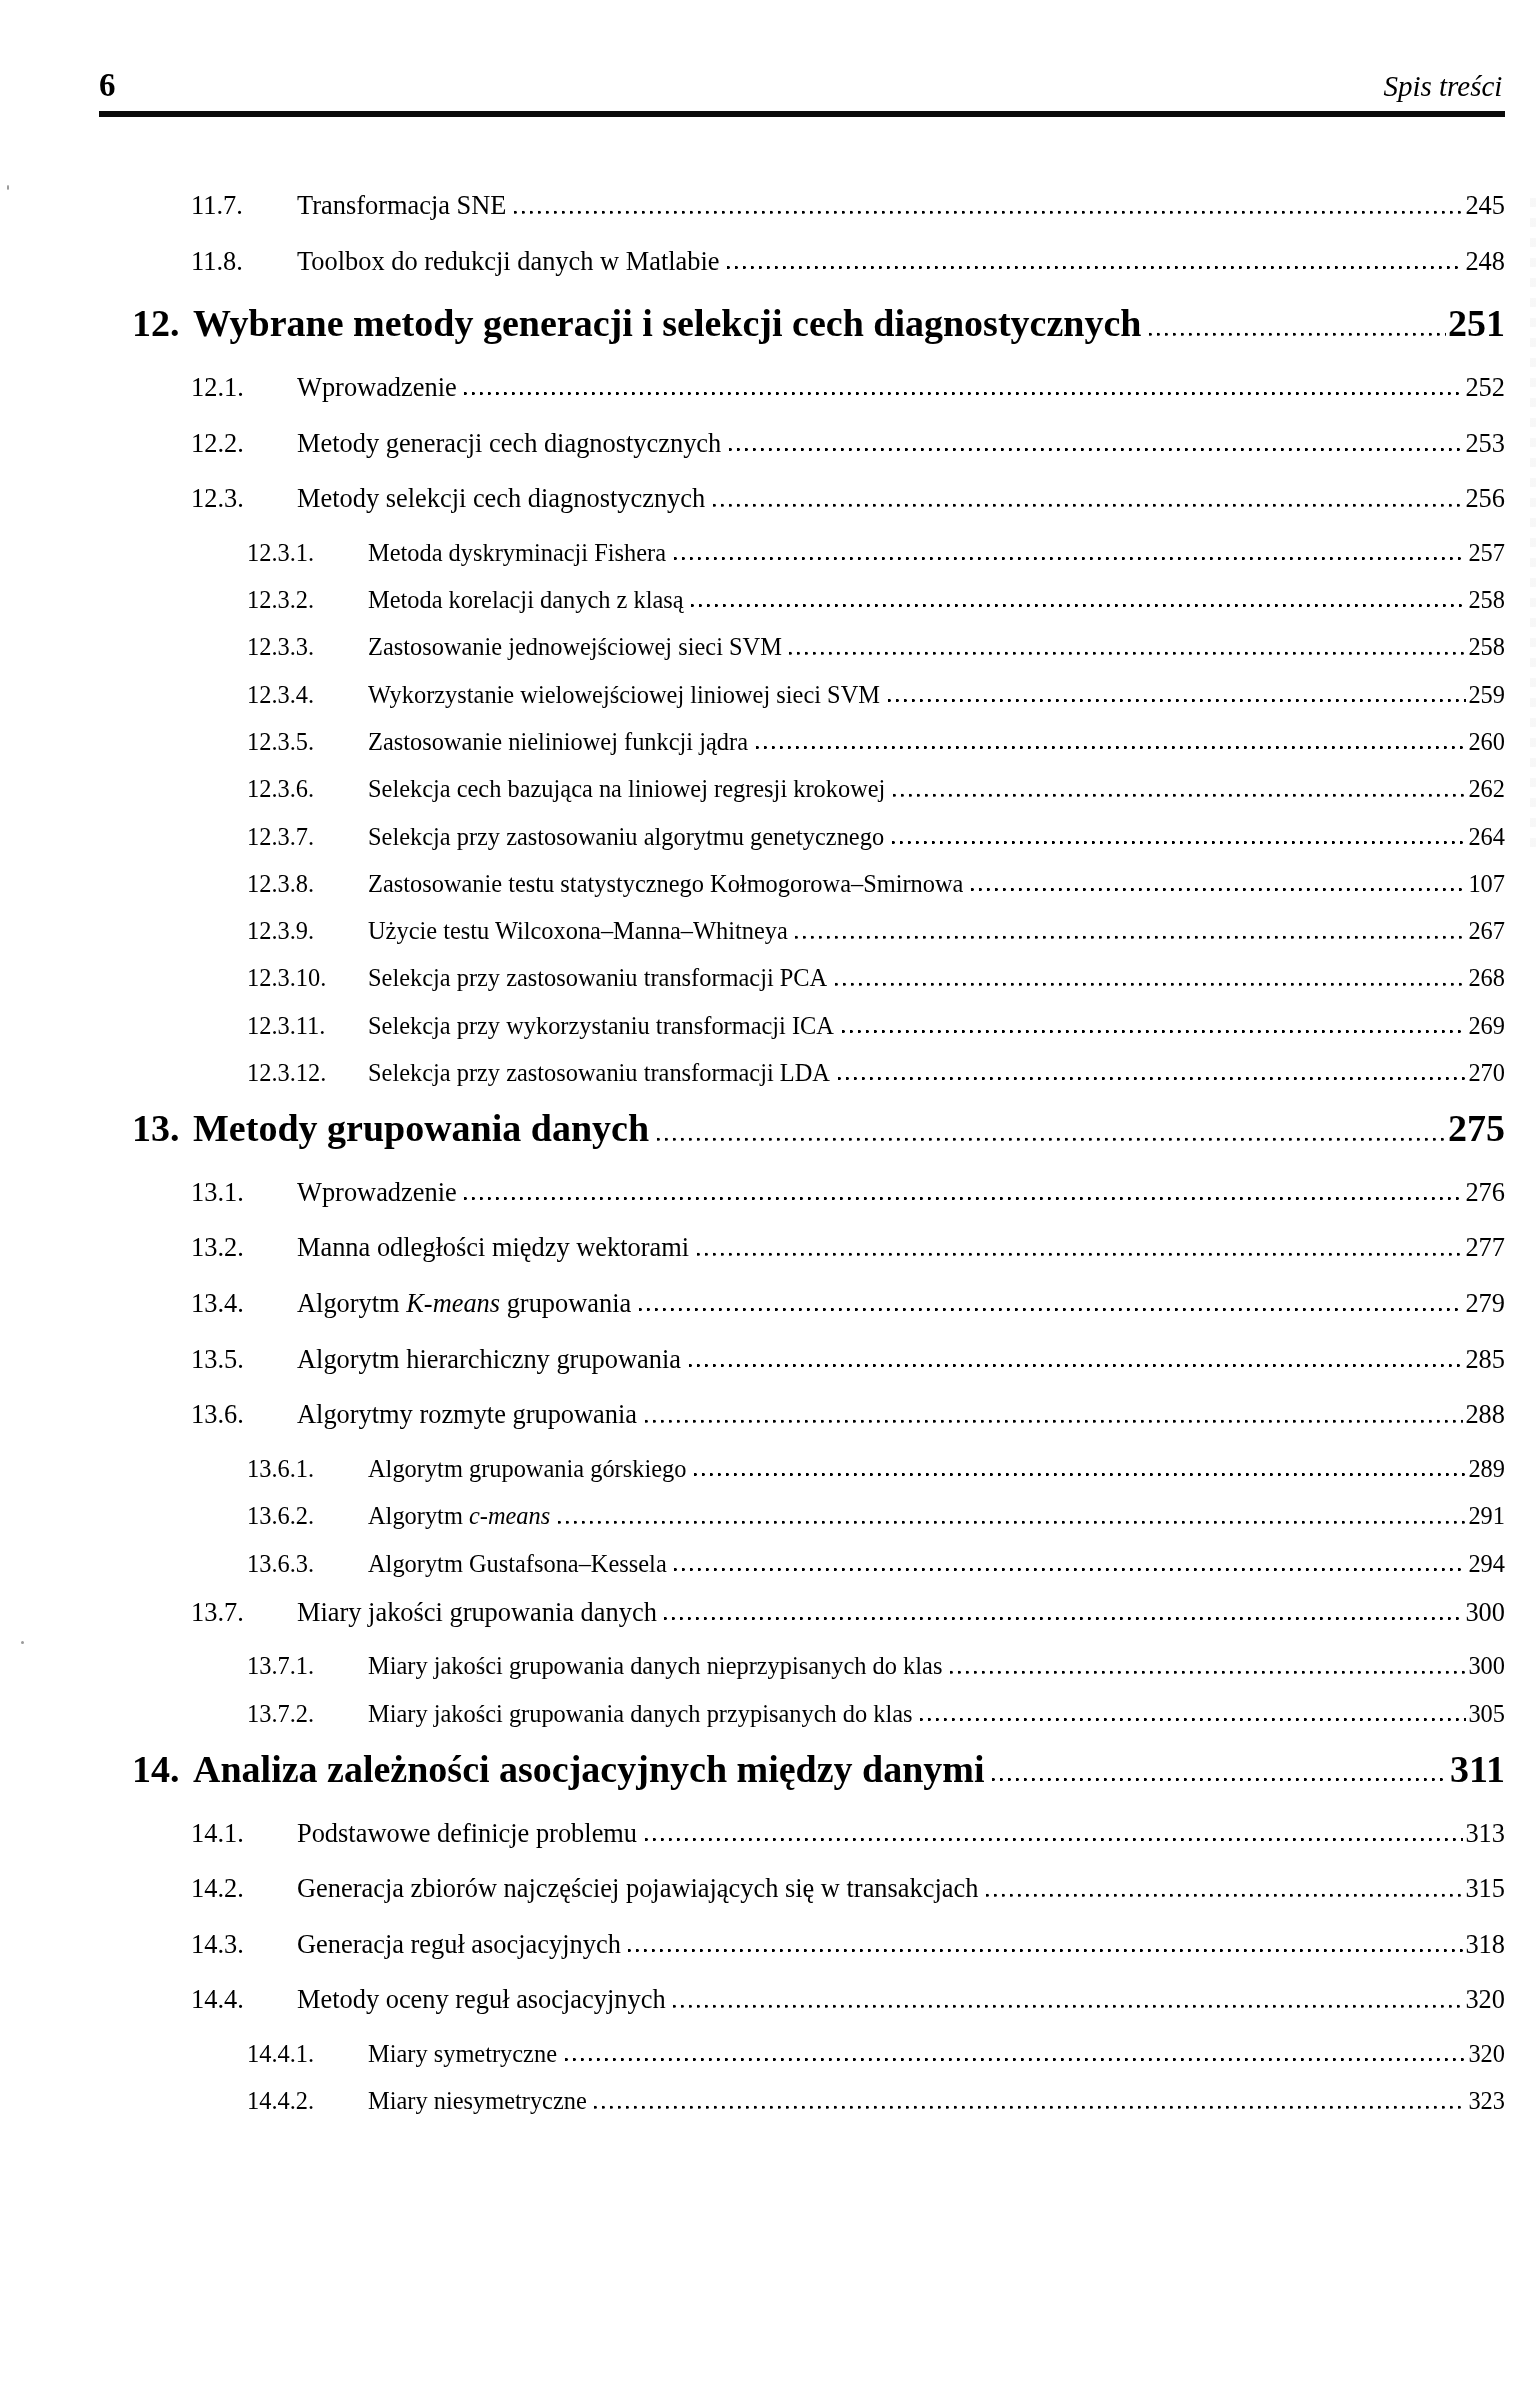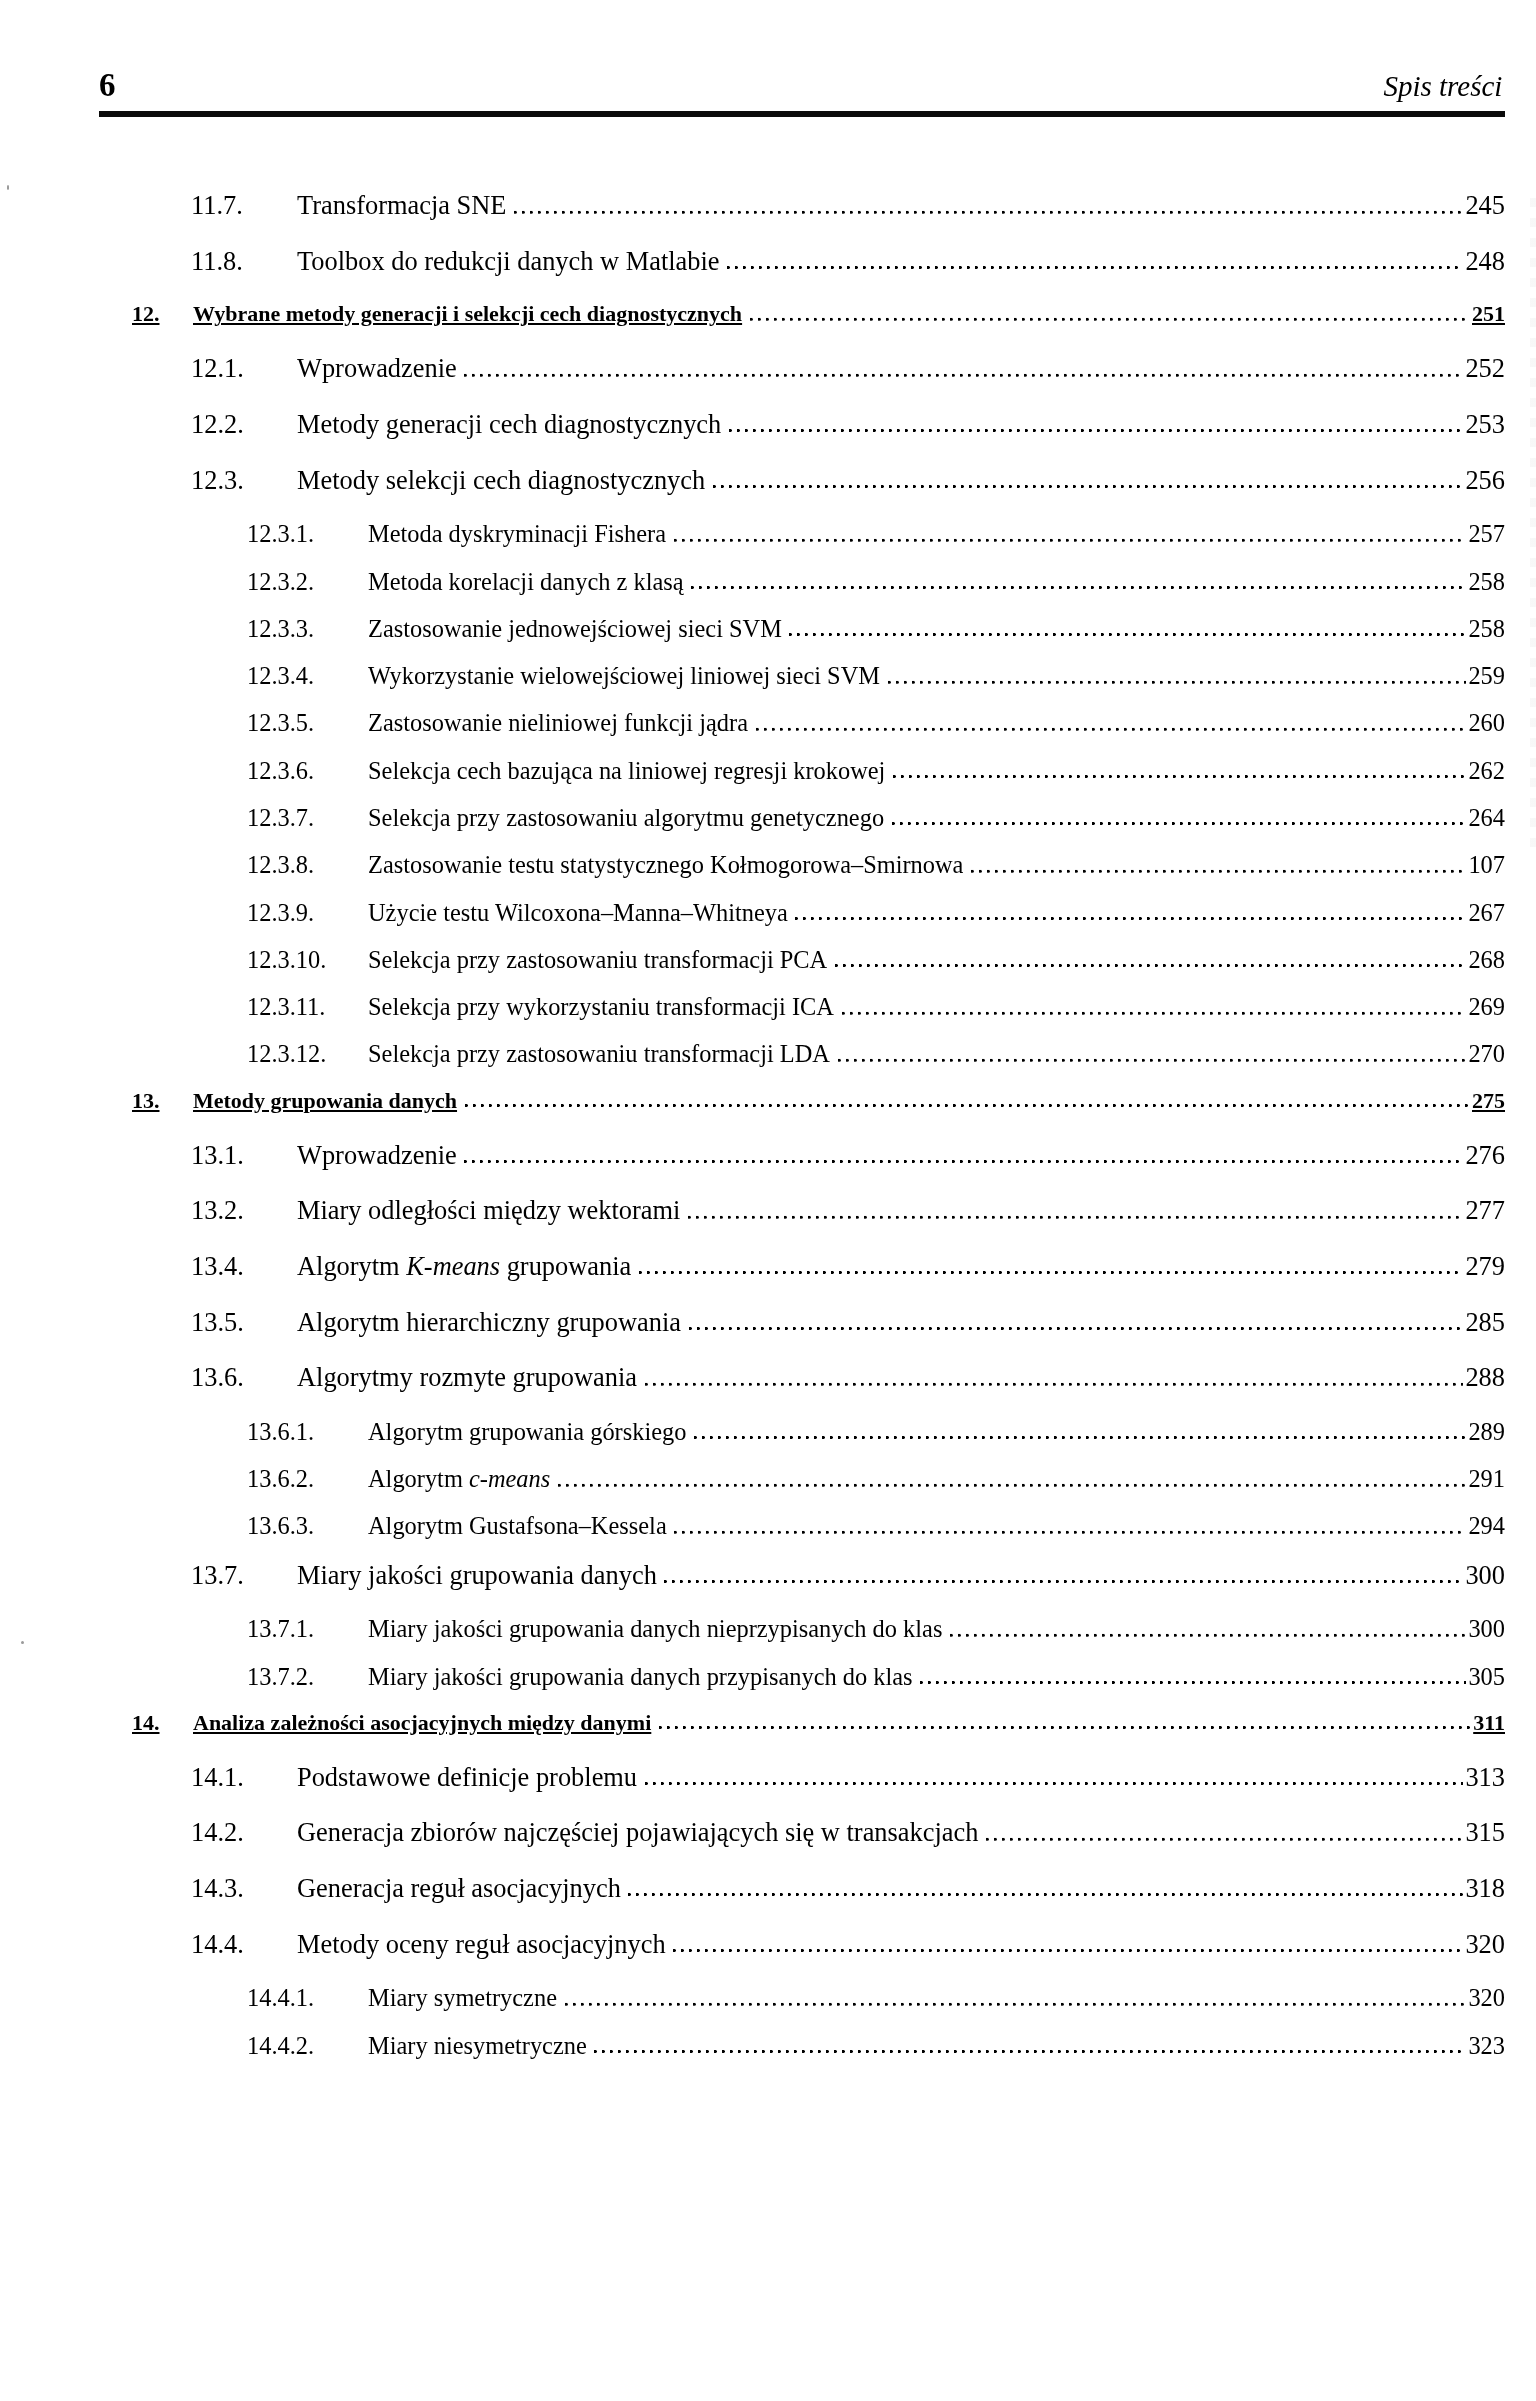--- a/index.html
+++ b/index.html
@@ -36,21 +36,21 @@
     flex: 1 1 auto;
     min-width: 24px;
     height: 5.3px;
     margin: 0 2px 0 6.6px;
     background-image: radial-gradient(circle at 2.3px 2.3px, #000 1.3px, transparent 1.7px);
     background-size: 8px 4.6px;
     background-repeat: repeat-x;
     background-position: left bottom;
   }
   
-  .e1 { font-size: 22px; font-weight: bold; padding-left: 33px;  margin: 5.3px 0 26.4px 0; text-decoration: underline; }
+  .e1 { font-size: 38px; font-weight: bold; padding-left: 33px;  margin: 5.3px 0 26.4px 0; }
   .e1 .n { min-width: 61px; }
   
   .e2 { font-size: 26.4px; padding-left: 92px; margin-bottom: 25px; }
   .e2 .n { min-width: 106px; }
   
   .e3 { font-size: 24.4px; padding-left: 148px; margin-bottom: 19px; }
   .e3 .n { min-width: 121px; }
   
   .speck { position: absolute; background: #9a9a9a; border-radius: 50%; }
   .sp1 { left: 6.6px;  top: 185px;  width: 2.6px; height: 4.6px; }
@@ -186,21 +186,21 @@
         <span class="pg">275</span>
       </div>
       <div class="row e2">
         <span class="n">13.1.</span>
         <span class="t"><span>Wprowadzenie</span></span>
         <span class="dots"></span>
         <span class="pg">276</span>
       </div>
       <div class="row e2">
         <span class="n">13.2.</span>
-        <span class="t"><span>Miary odległości między wektorami</span></span>
+        <span class="t"><span>Manna odległości między wektorami</span></span>
         <span class="dots"></span>
         <span class="pg">277</span>
       </div>
       <div class="row e2">
         <span class="n">13.4.</span>
         <span class="t"><span>Algorytm </span><span class="it">K-means</span><span> grupowania</span></span>
         <span class="dots"></span>
         <span class="pg">279</span>
       </div>
       <div class="row e2">

